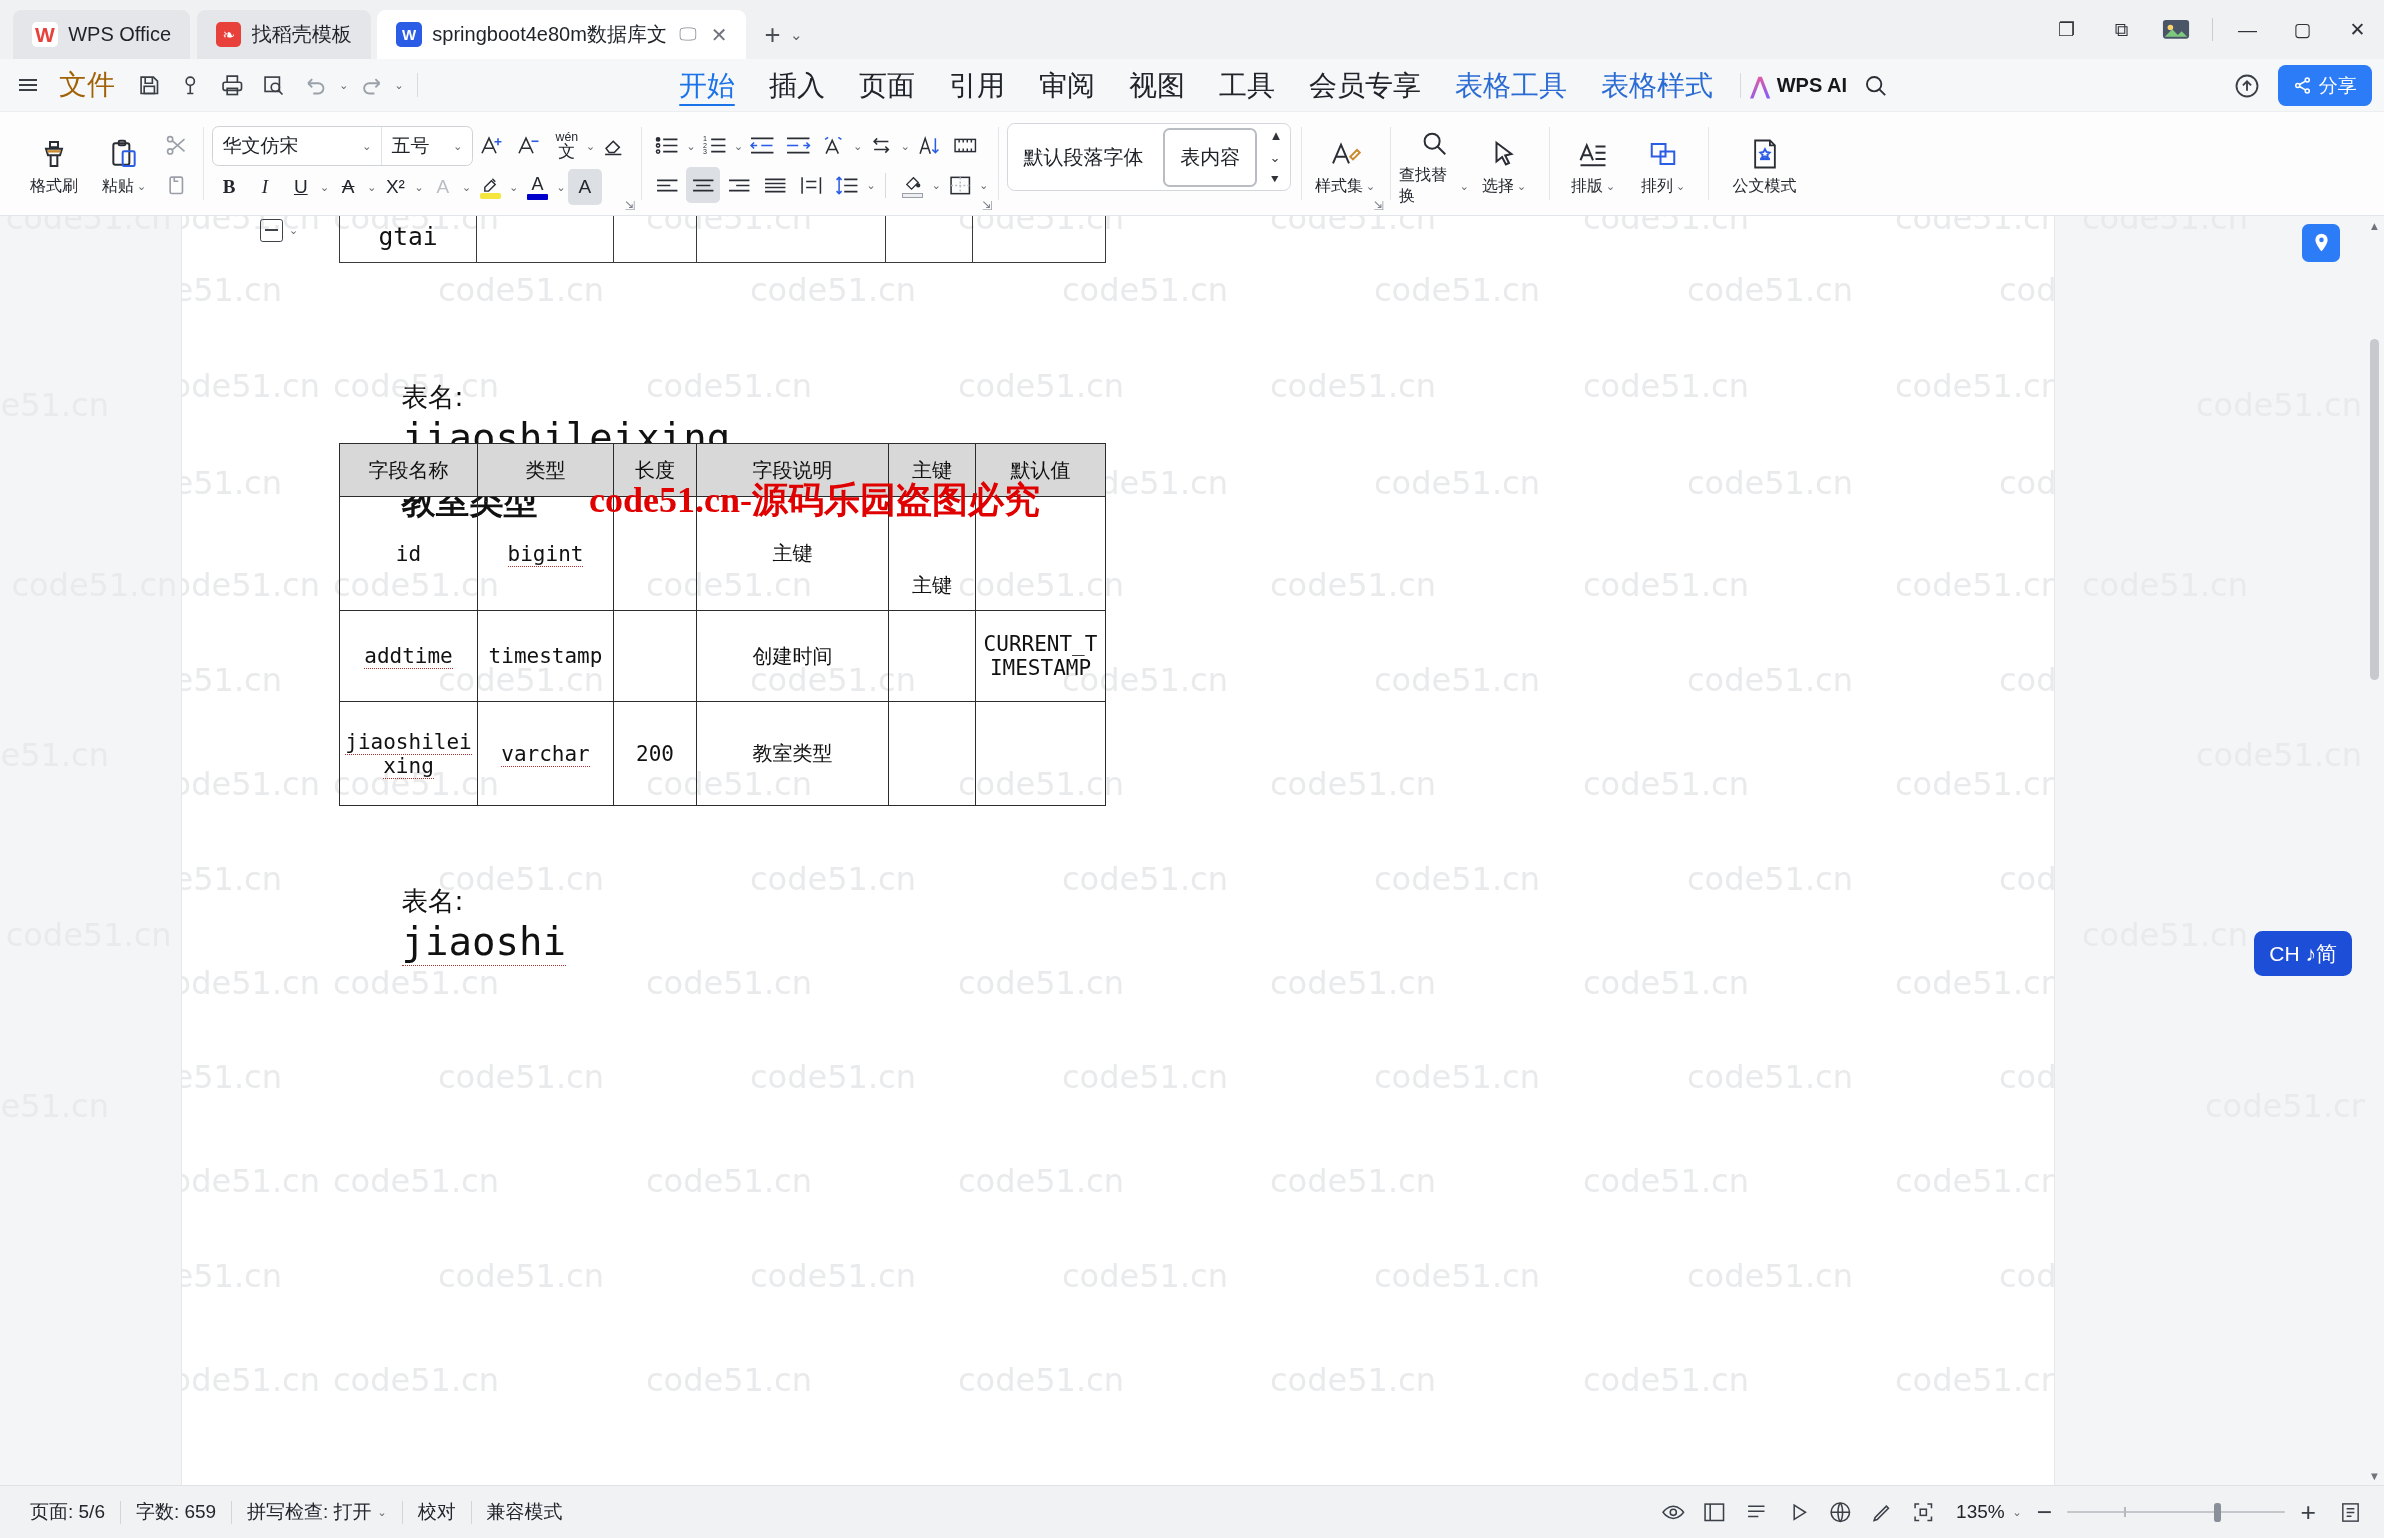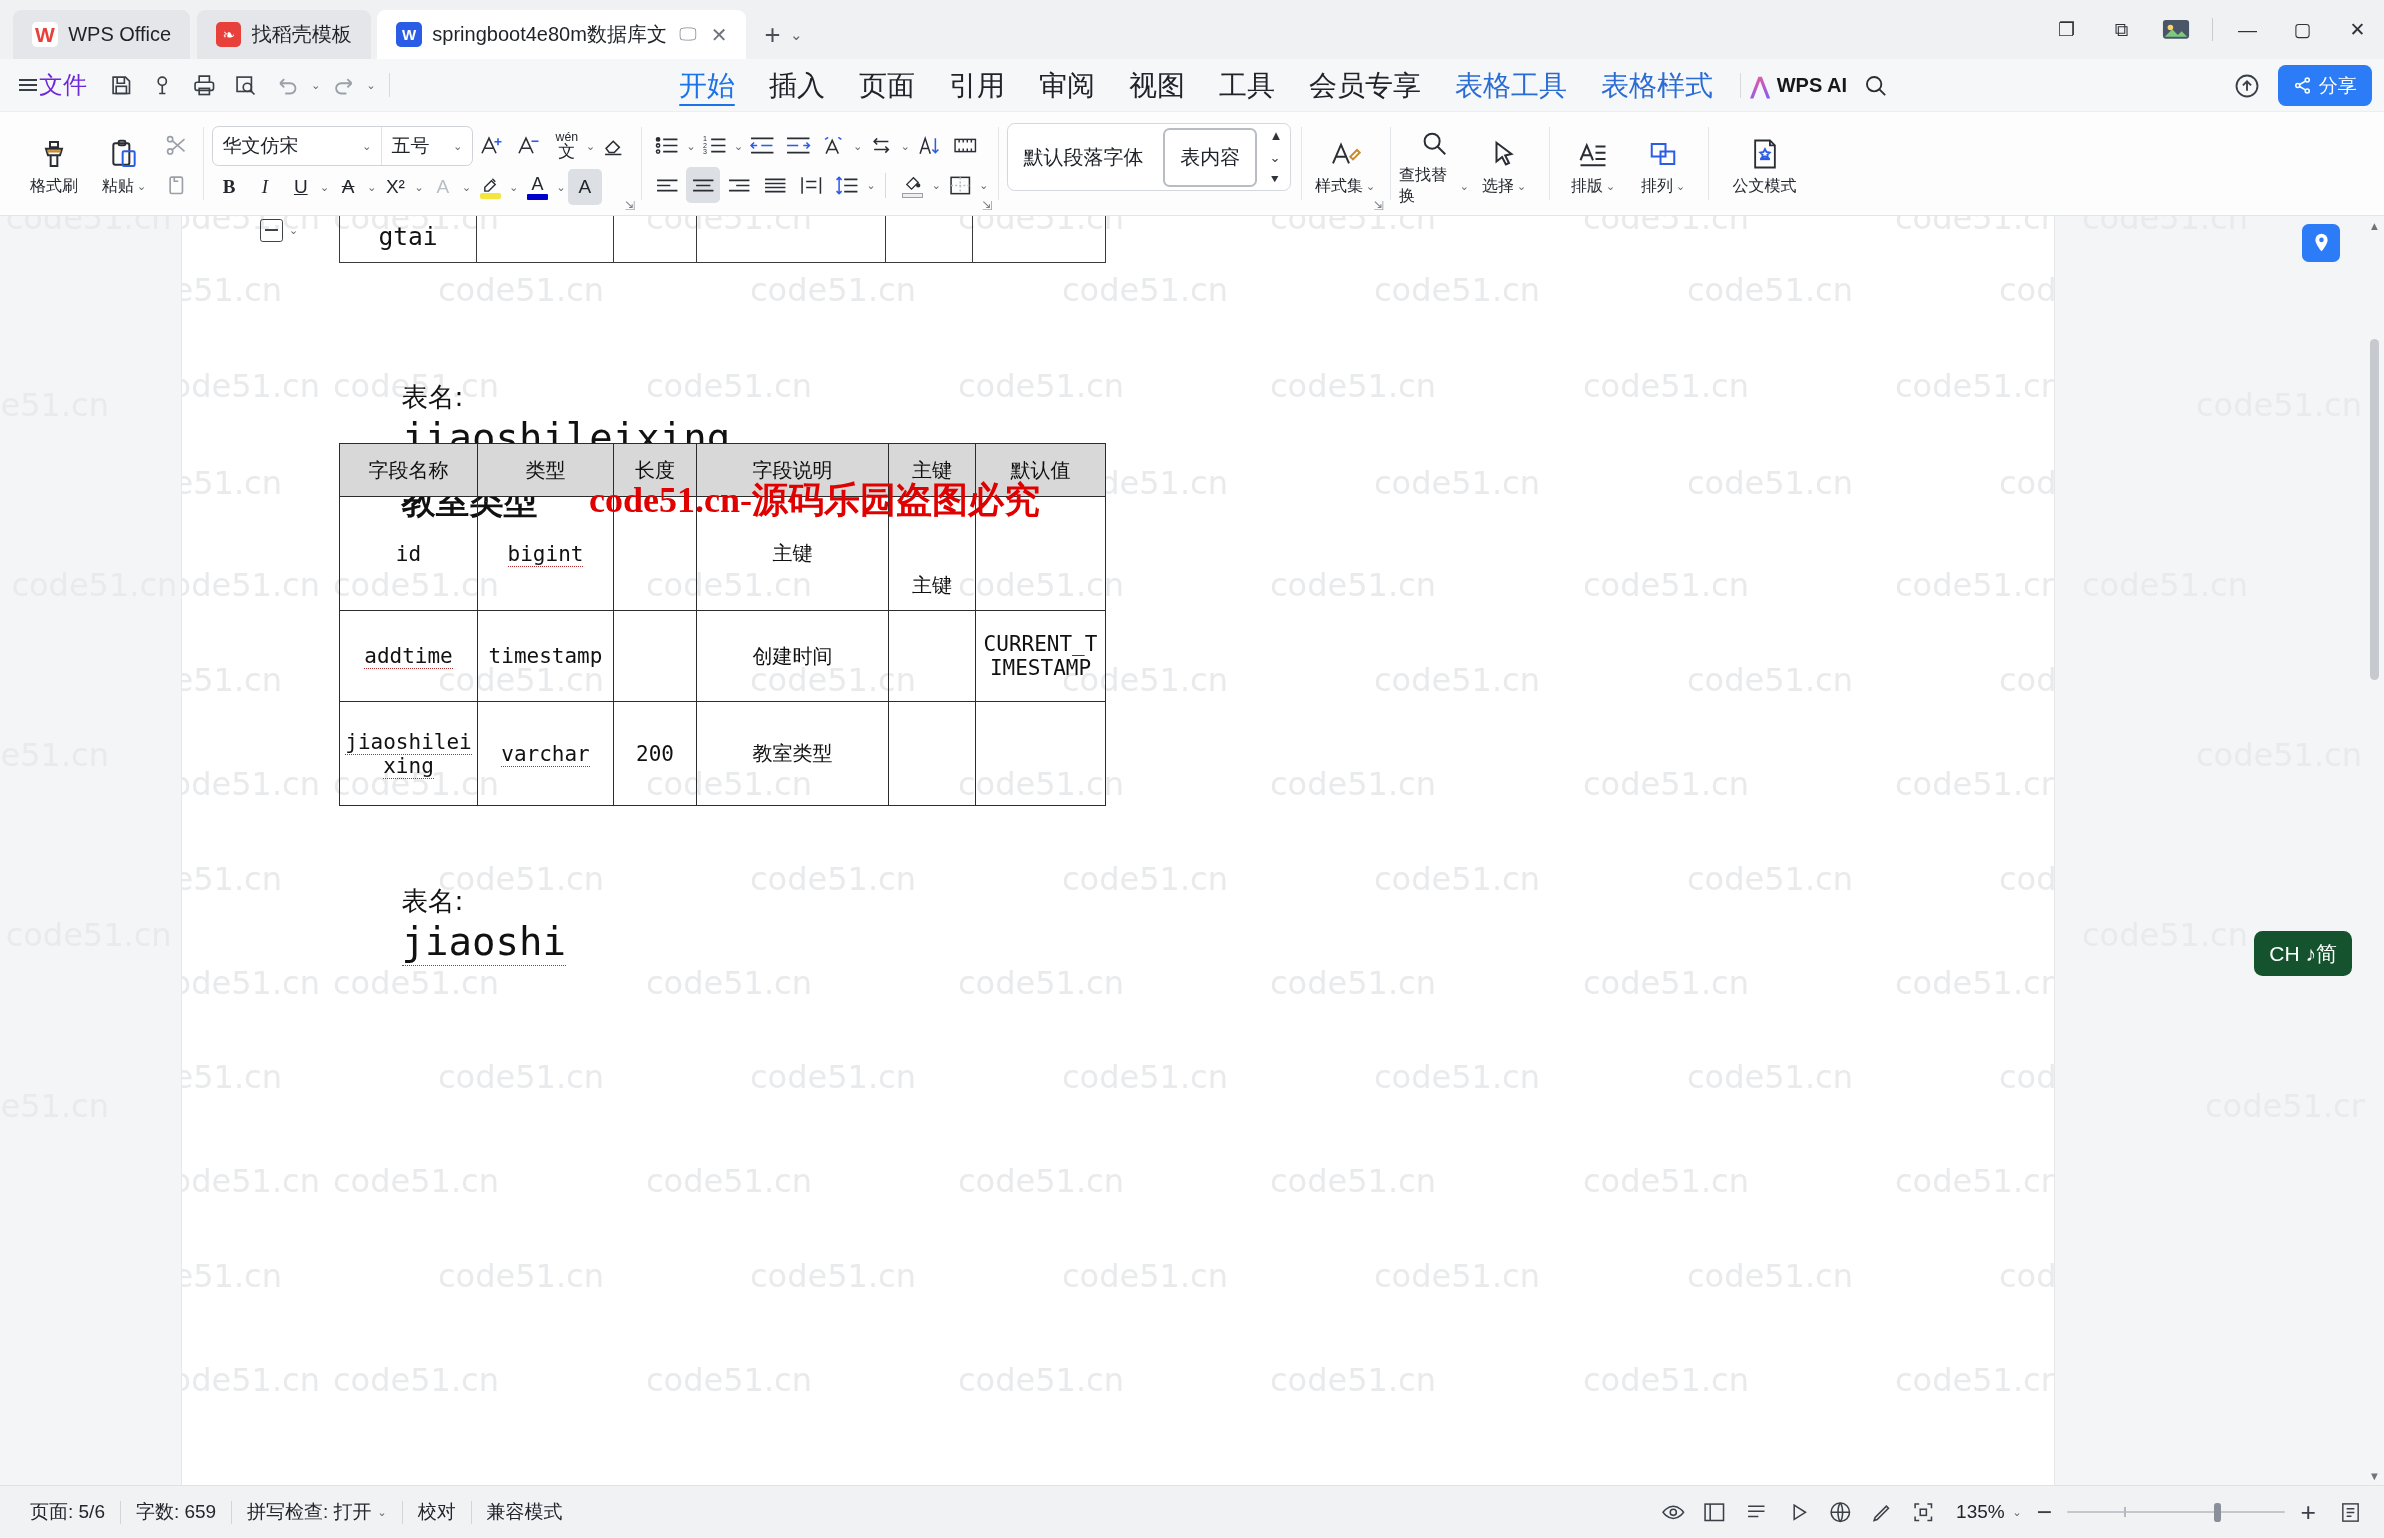--- a/index.html
+++ b/index.html
@@ -69,22 +69,22 @@
     height: 53px;
     background: #f6f7f9;
     display: flex;
     align-items: center;
     padding: 0 13.2px;
     position: relative;
     border-bottom: 0.9px solid #eceef1;
   }
   .mb-left { display: flex; align-items: center; gap: 3.8px; }
   .mb-file {
-    display: flex; align-items: center; gap: 2px;
-    font-size: 24px; color: #6d28d9; padding: 5.7px 11.4px 5.7px 5.7px;
+    display: flex; align-items: center; gap: 22px;
+    font-size: 28px; color: #a16207; padding: 5.7px 11.4px 5.7px 5.7px;
   }
   .hamburger { display: inline-flex; flex-direction: column; gap: 2.8px; }
   .hamburger i { display:block; width: 18px; height: 1.9px; background: #3a3f46; }
   .qicon {
     width: 38px; height: 38px;
     display: flex; align-items: center; justify-content: center;
     color: #3a3f46;
   }
   .qicon svg { display:block; }
   .mb-vsep { width: 0.9px; height: 24.6px; background: #d7dade; margin: 0 9.5px; }
@@ -276,21 +276,21 @@
     display: flex; align-items: center; justify-content: center;
   }
   .scrollbar-v {
     position: absolute; right: 0; top: 0; bottom: 0; width: 19px; background: #f4f5f7;
   }
   .sb-thumb { position: absolute; left: 4.7px; width: 9.5px; top: 123px; height: 341px;
     background: #c6c9ce; border-radius: 4.7px; }
   .sb-arrow { position:absolute; left:0; width:19px; height:19px; display:flex; align-items:center; justify-content:center; font-size:11.4px; color:#6f747c;}
   .ime-pill {
     position: absolute; right: 32px; top: 715px;
-    background: #14532d; color: #fff; border-radius: 8.5px;
+    background: #1d4ed8; color: #fff; border-radius: 8.5px;
     padding: 8.5px 15px; font-size: 21px; display: flex; align-items: flex-start; gap: 6.6px; margin-left: 43px;
   }
 
   
   .statusbar {
     position: absolute; left: 0; right: 0; bottom: 0; height: 53px;
     background: #f1f2f4; display: flex; align-items: center;
     padding: 0 15px; border-top: 0.9px solid #e0e3e6;
   }
   .sb-item { font-size: 19px; color: #22262c; padding: 0 15px; white-space: nowrap; display:flex; align-items:center; gap:5.7px;}

